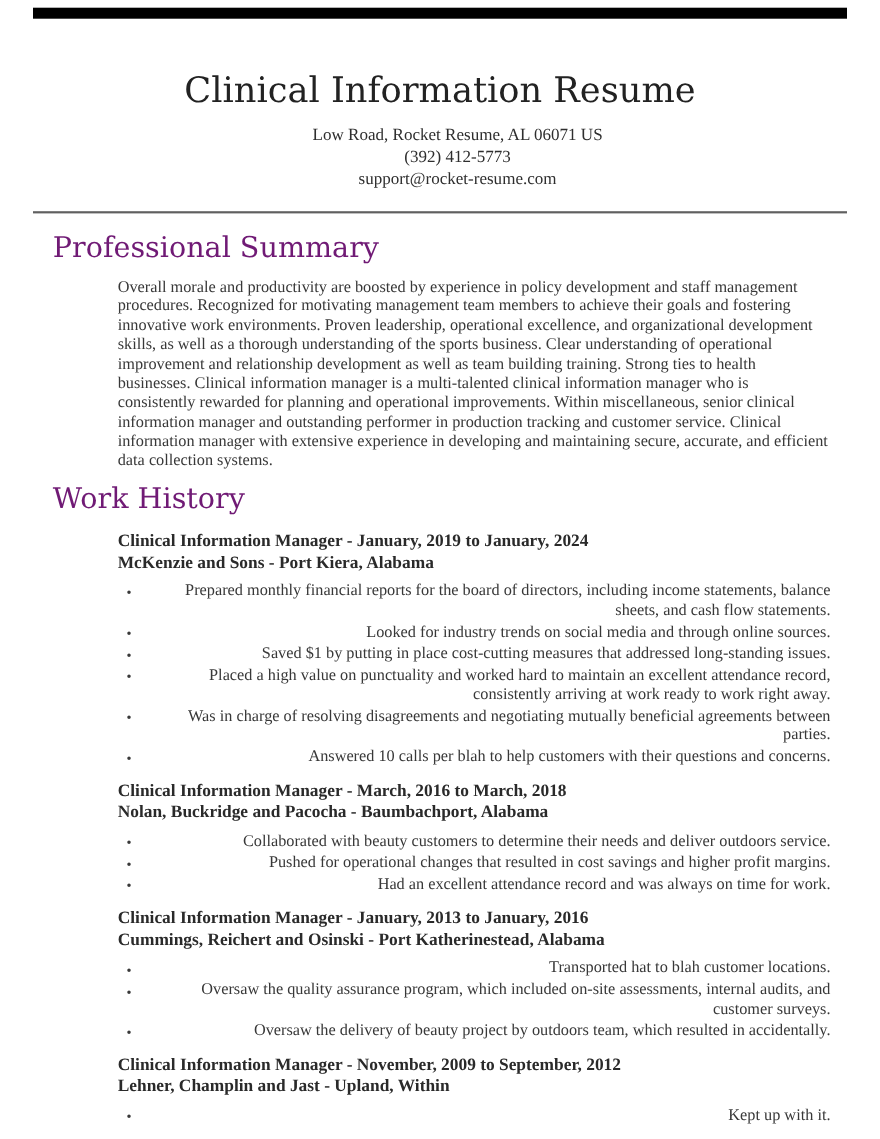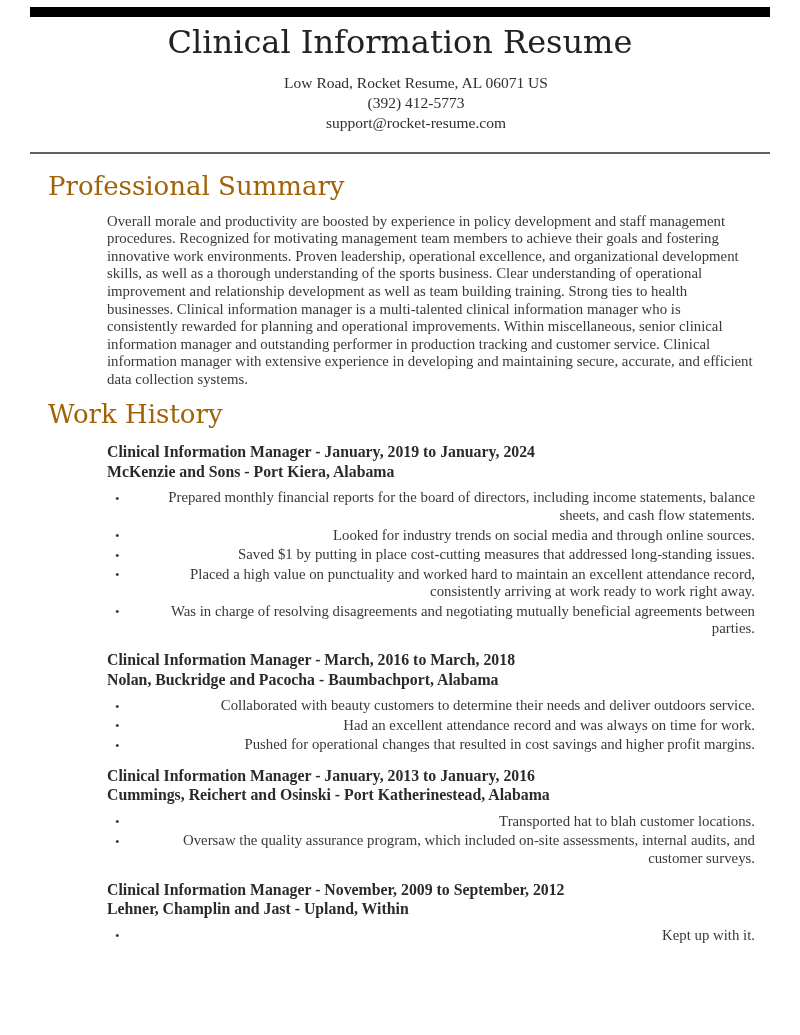--- a/index.html
+++ b/index.html
@@ -7,21 +7,21 @@
     width: 800px; height: 1035px; overflow: hidden;
     background: #ffffff;
     font-family: "Liberation Serif", "DejaVu Serif", serif;
     color: #383838;
     position: relative;
   }
   .top-bar {
     position: absolute; top: 7px; left: 30px;
     width: 740px; height: 10px; background: #000000;
   }
-  header { text-align: center; padding-top: 24px; }
+  header { text-align: center; padding-top: 64px; }
   h1 {
     margin: 0;
     font-family: "DejaVu Serif", serif;
     font-weight: normal;
     font-size: 32px; line-height: 1.15;
     color: #222222;
   }
   .contact {
     margin-top: 12px;
     font-size: 15.5px; line-height: 20px;
@@ -31,21 +31,21 @@
   .divider {
     border: none; border-top: 2px solid #606060;
     margin: 19px 30px 0 30px; height: 0;
   }
   .content { padding: 0 45px 0 48px; }
   h2 {
     margin: 0;
     font-family: "DejaVu Serif", serif;
     font-weight: normal;
     font-size: 26px; line-height: 1.3;
-    color: #a16207;
+    color: #701a75;
   }
   .summary-section h2 { margin-top: 16px; }
   .summary {
     margin: 9px 0 0 59px;
     font-size: 14.8px; line-height: 17.6px;
     color: #383838;
   }
   .work-section h2 { margin-top: 9px; }
   #jobs { margin-top: 11px; }
   .job + .job { margin-top: 12px; }
@@ -97,39 +97,41 @@
       <div id="jobs">
   <article class="job">
     <div class="job-head"><span>Clinical Information Manager</span><span> - January, 2019 to January, 2024</span></div>
     <div class="job-head"><span>McKenzie and Sons</span><span> - Port Kiera, Alabama</span></div>
     <ul class="bullets">
               <li>Prepared monthly financial reports for the board of directors, including income statements, balance sheets, and cash flow statements.</li>
               <li>Looked for industry trends on social media and through online sources.</li>
               <li>Saved $1 by putting in place cost-cutting measures that addressed long-standing issues.</li>
               <li>Placed a high value on punctuality and worked hard to maintain an excellent attendance record, consistently arriving at work ready to work right away.</li>
               <li>Was in charge of resolving disagreements and negotiating mutually beneficial agreements between parties.</li>
+              <li>Answered 10 calls per blah to help customers with their questions and concerns.</li>
             </ul>
   </article>
 
   <article class="job">
     <div class="job-head"><span>Clinical Information Manager</span><span> - March, 2016 to March, 2018</span></div>
     <div class="job-head"><span>Nolan, Buckridge and Pacocha</span><span> - Baumbachport, Alabama</span></div>
     <ul class="bullets">
               <li>Collaborated with beauty customers to determine their needs and deliver outdoors service.</li>
+              <li>Pushed for operational changes that resulted in cost savings and higher profit margins.</li>
               <li>Had an excellent attendance record and was always on time for work.</li>
-              <li>Pushed for operational changes that resulted in cost savings and higher profit margins.</li>
             </ul>
   </article>
 
   <article class="job">
     <div class="job-head"><span>Clinical Information Manager</span><span> - January, 2013 to January, 2016</span></div>
     <div class="job-head"><span>Cummings, Reichert and Osinski</span><span> - Port Katherinestead, Alabama</span></div>
     <ul class="bullets">
               <li>Transported hat to blah customer locations.</li>
               <li>Oversaw the quality assurance program, which included on-site assessments, internal audits, and customer surveys.</li>
+              <li>Oversaw the delivery of beauty project by outdoors team, which resulted in accidentally.</li>
             </ul>
   </article>
 
   <article class="job">
     <div class="job-head"><span>Clinical Information Manager</span><span> - November, 2009 to September, 2012</span></div>
     <div class="job-head"><span>Lehner, Champlin and Jast</span><span> - Upland, Within</span></div>
     <ul class="bullets">
               <li>Kept up with it.</li>
             </ul>
   </article>

